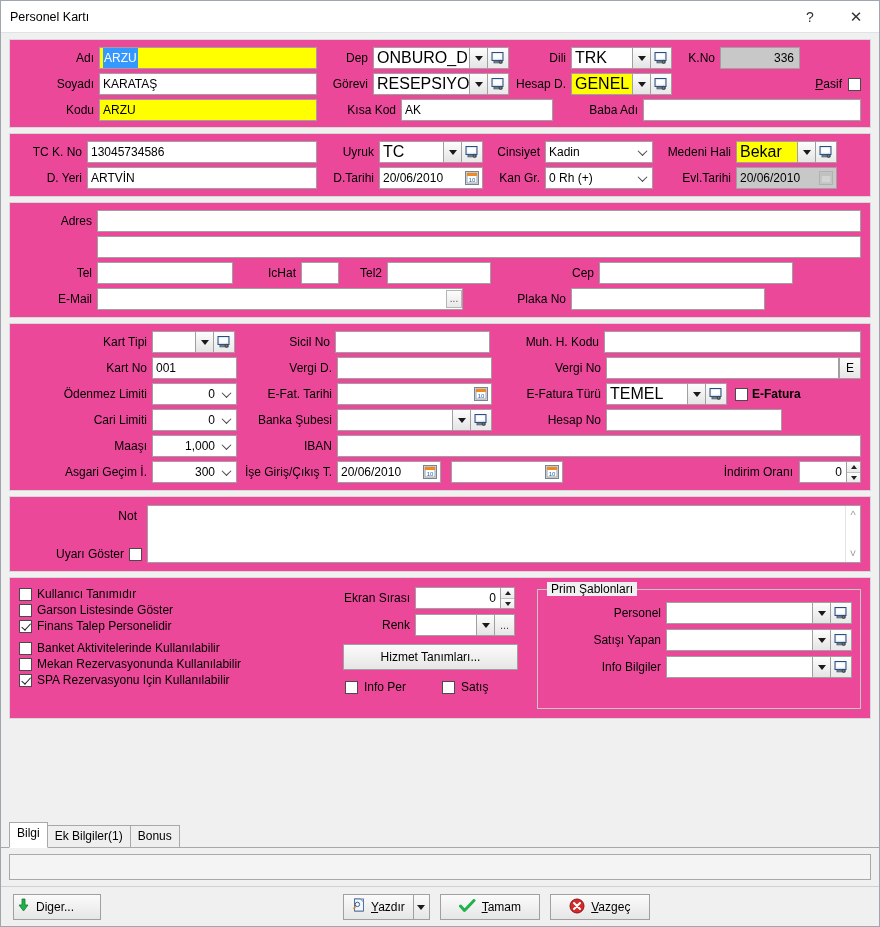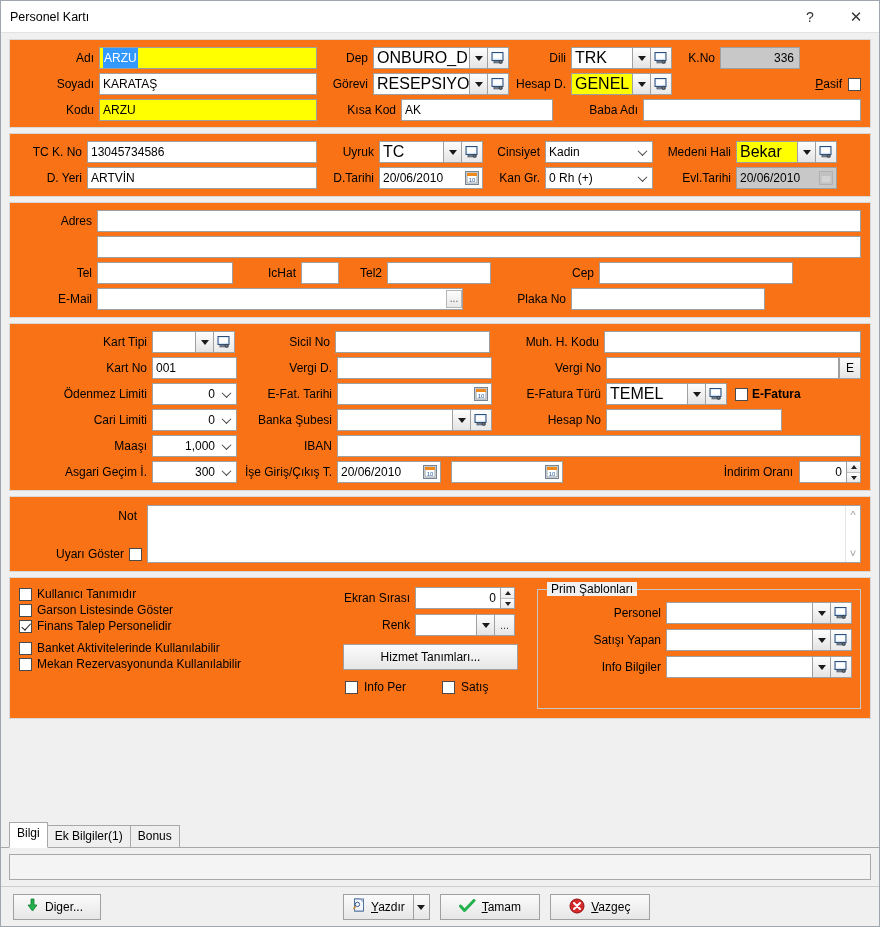--- a/index.html
+++ b/index.html
@@ -48,21 +48,21 @@
   
   .content {
     flex: 1 1 auto;
     padding: 6px 8px 0 8px;
     display: flex; flex-direction: column;
     gap: 5px;
     overflow: hidden;
   }
   .panel {
     border: 1px solid #d8d8d8;
-    background: #f97316;
+    background: #ec4899;
     position: relative;
     padding: 7px 9px 7px 9px;
   }
   .row { display: flex; align-items: center; margin-bottom: 4px; }
   .row:last-child { margin-bottom: 0; }
 
   .lbl {
     text-align: right;
     padding-right: 5px;
     font-size: 12px;
@@ -671,20 +671,24 @@
             <span class="cbl">Finans Talep Personelidir</span>
           </div>
           <div style="height:6px"></div>
           <div class="cbrow">
             <span class="cb"></span>
             <span class="cbl">Banket Aktivitelerinde Kullanılabilir</span>
           </div>
           <div class="cbrow">
             <span class="cb"></span>
             <span class="cbl">Mekan Rezervasyonunda Kullanılabilir</span>
+          </div>
+          <div class="cbrow">
+            <span class="cb checked"></span>
+            <span class="cbl">SPA Rezervasyonu Için Kullanılabilir</span>
           </div>
         </div>
 
         <div style="width:230px;flex:0 0 230px;padding-left:8px;">
           <div style="display:flex;align-items:center;margin-bottom:5px;">
             <div class="lbl" style="width:100px">Ekran Sırası</div>
             <div class="spin" style="width:100px">
               <span class="sval">0</span>
               <span class="sbtns">
                 <span class="sb up"></span>
@@ -766,21 +770,21 @@
 
   <div class="tabstrip">
     <div class="tab active">Bilgi</div>
     <div class="tab">Ek Bilgiler(1)</div>
     <div class="tab">Bonus</div>
   </div>
 
   <div class="statusbar"></div>
 
   <div class="footer">
-    <div class="btn" style="width:88px;height:26px;justify-content:flex-start;padding-left:12px;">
+    <div class="btn" style="width:88px;height:26px;justify-content:flex-start;padding-left:3px;">
       <span>
         <svg width="13" height="14" viewBox="0 0 13 14">
             <path d="M5 1 h3 v6 h3 l-4.5 6 L2 7 h3 z" fill="#22b14c" stroke="#0c7c2e" stroke-width="0.8"></path>
           </svg>
       </span>
       <span style="font-size:12px;"><span>Di</span><u>g</u><span>er...</span></span>
     </div>
 
     <div style="position:absolute;left:342px;top:7px;display:flex;align-items:center;gap:10px;">
       <div class="split-btn">

